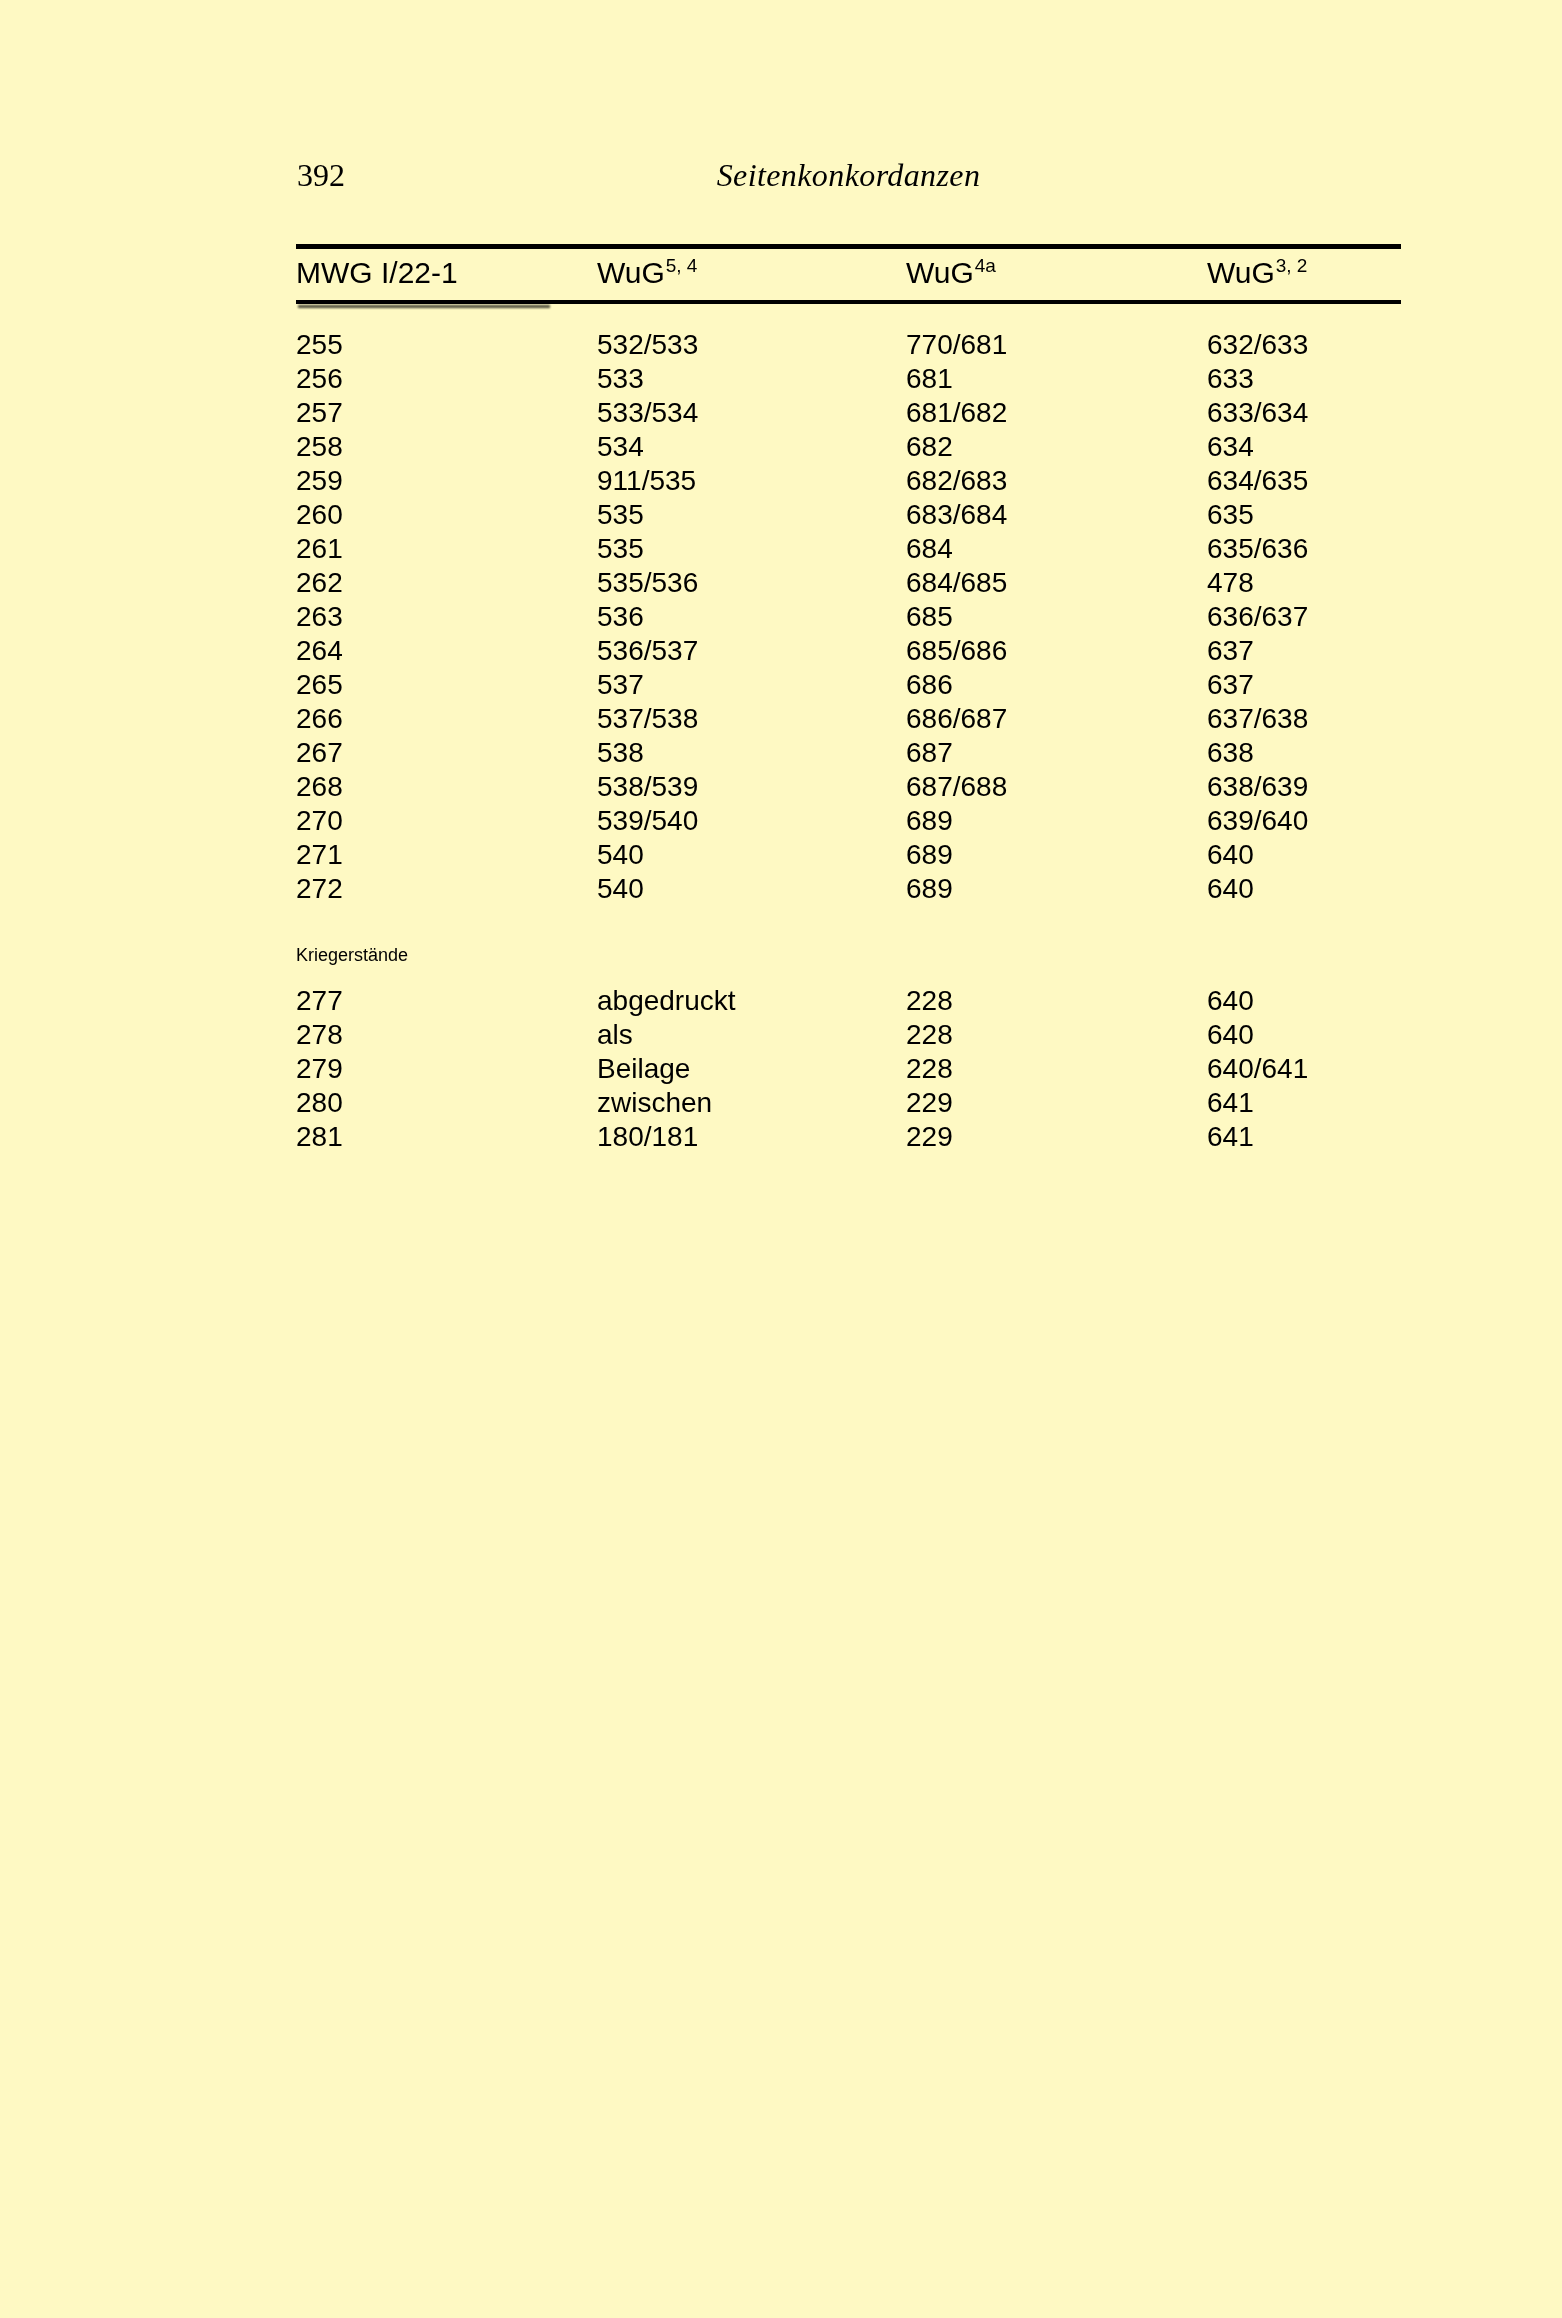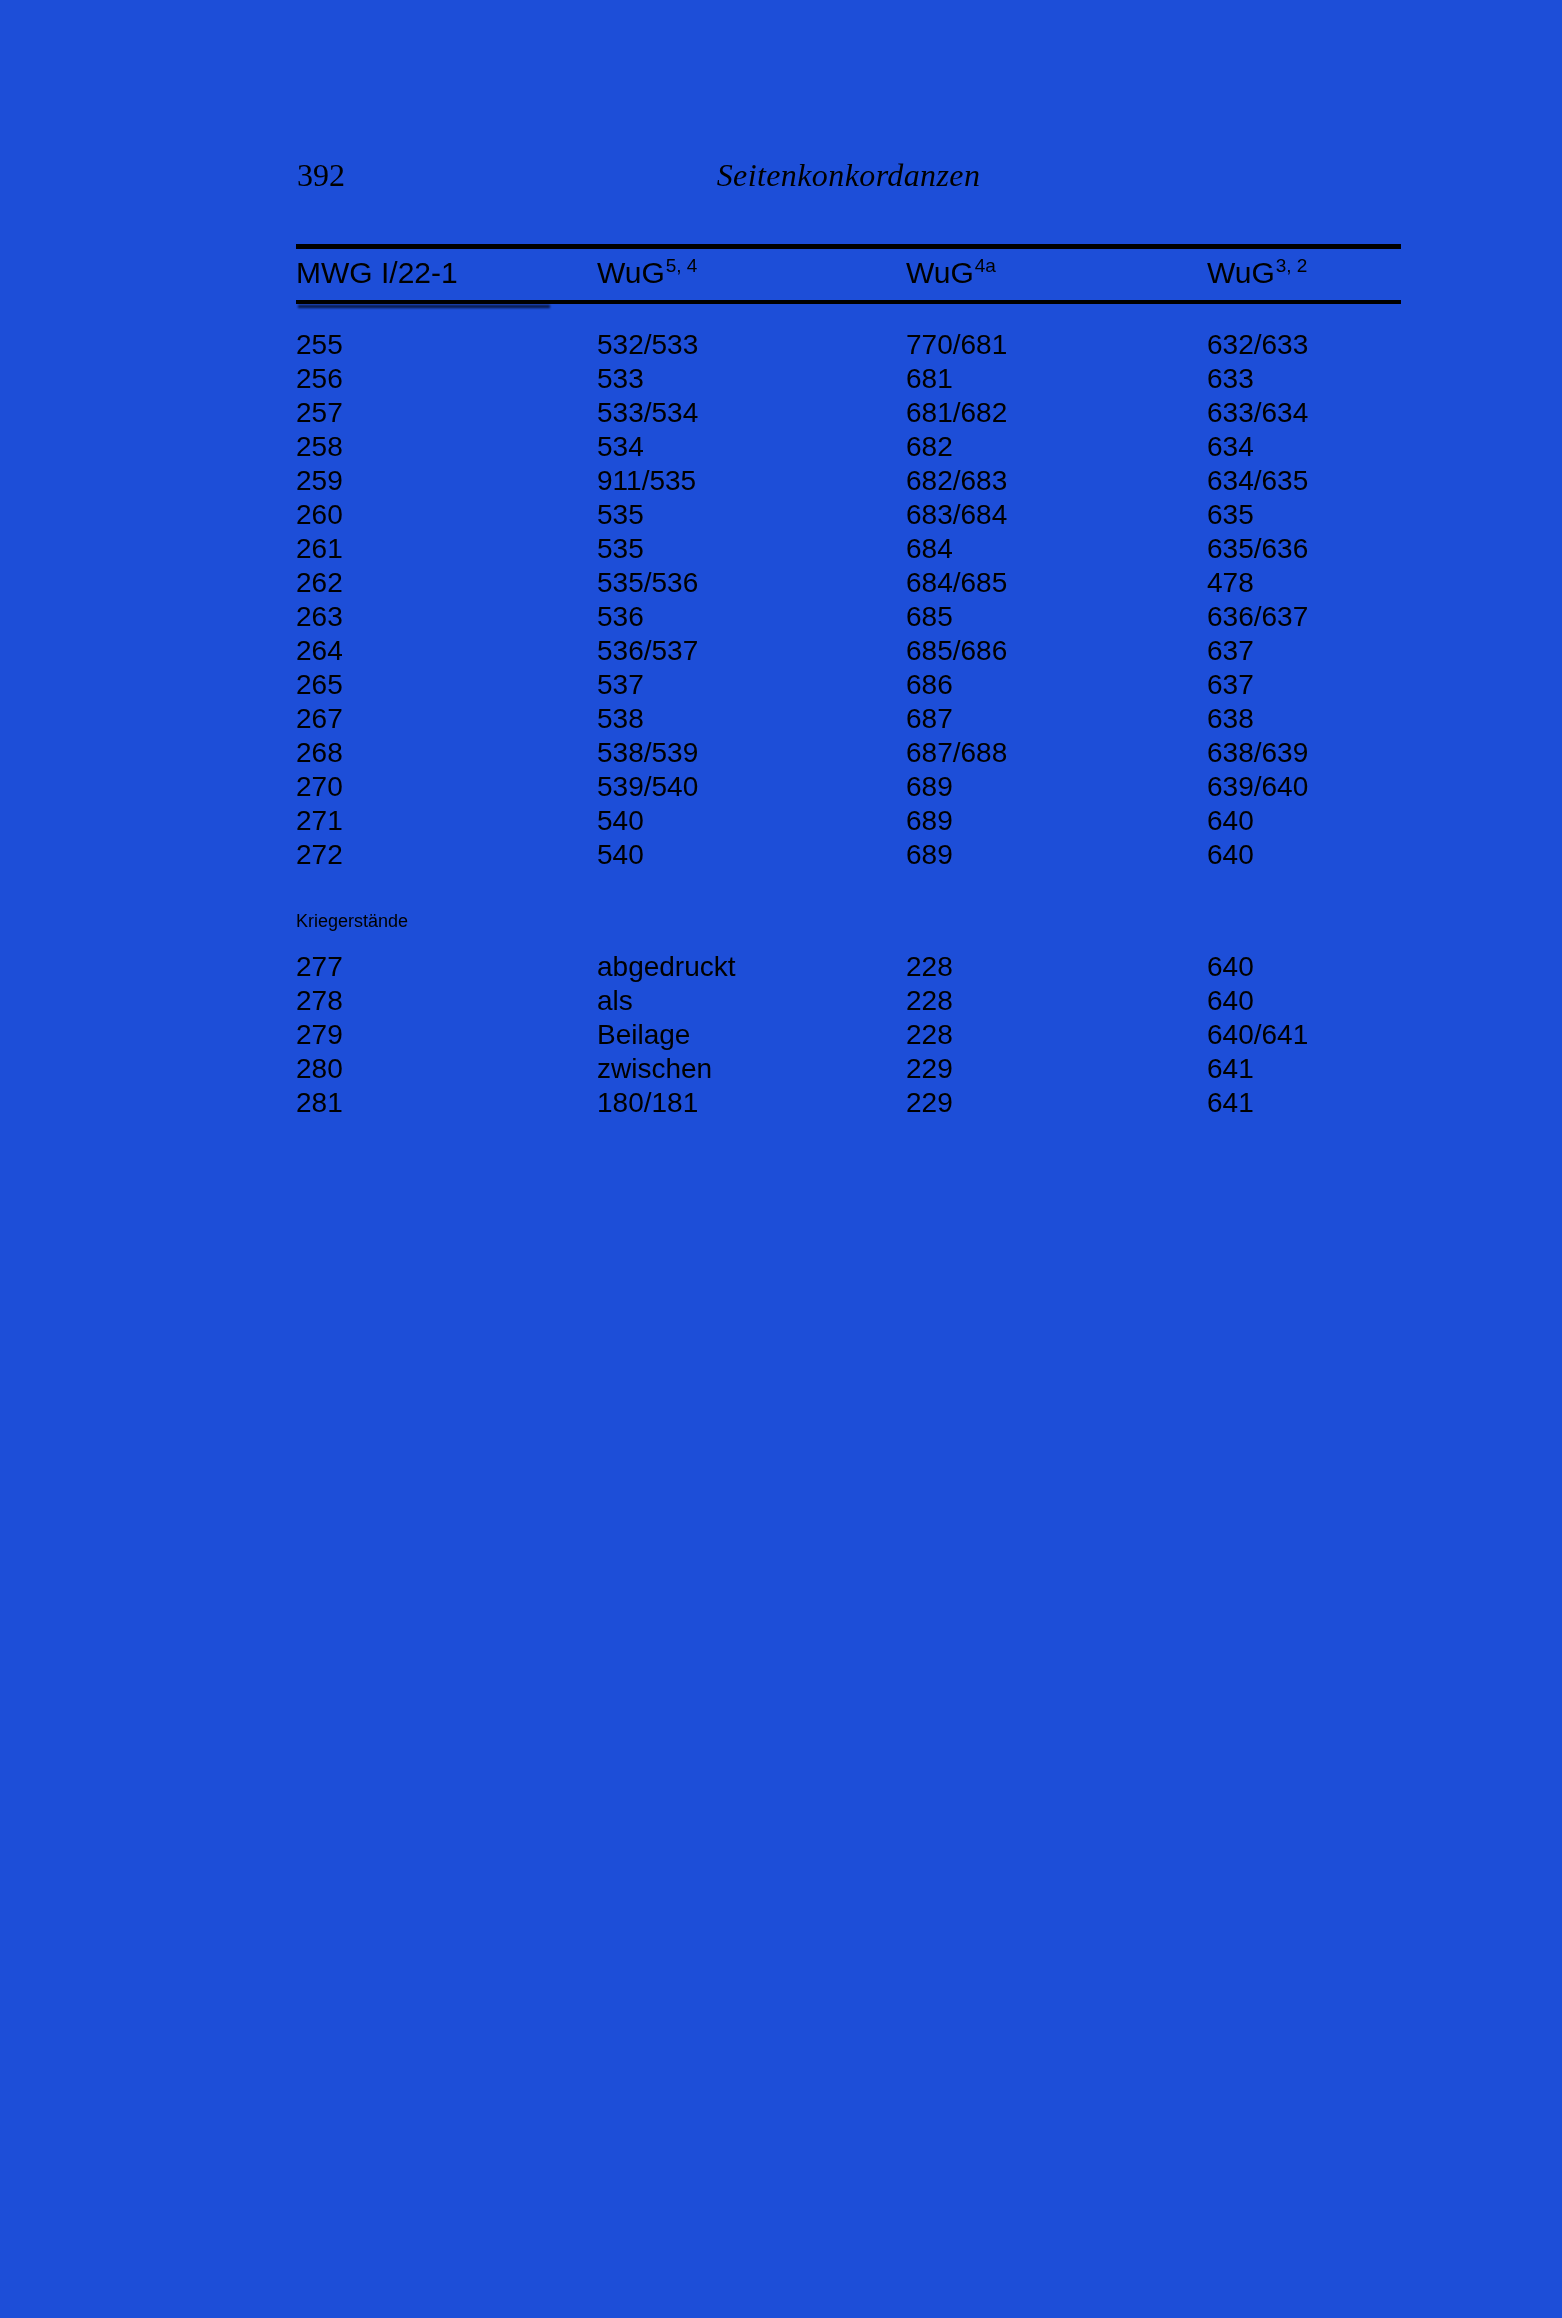--- a/index.html
+++ b/index.html
@@ -4,21 +4,21 @@
 <style>
   html, body {
     margin: 0;
     padding: 0;
     background: #ffffff;
   }
   .page {
     position: relative;
     width: 1563px;
     height: 2319px;
-    background: #1d4ed8;
+    background: #fef9c3;
     color: #000000;
     font-family: "Liberation Sans", sans-serif;
     overflow: hidden;
   }
   .content {
     position: absolute;
     left: 296px;
     top: 0;
     width: 1105px;
   }
@@ -171,20 +171,26 @@
             <div class="cell">685/686</div>
             <div class="cell">637</div>
           </div>
           <div class="grid-row">
             <div class="cell">265</div>
             <div class="cell">537</div>
             <div class="cell">686</div>
             <div class="cell">637</div>
           </div>
           <div class="grid-row">
+            <div class="cell">266</div>
+            <div class="cell">537/538</div>
+            <div class="cell">686/687</div>
+            <div class="cell">637/638</div>
+          </div>
+          <div class="grid-row">
             <div class="cell">267</div>
             <div class="cell">538</div>
             <div class="cell">687</div>
             <div class="cell">638</div>
           </div>
           <div class="grid-row">
             <div class="cell">268</div>
             <div class="cell">538/539</div>
             <div class="cell">687/688</div>
             <div class="cell">638/639</div>

